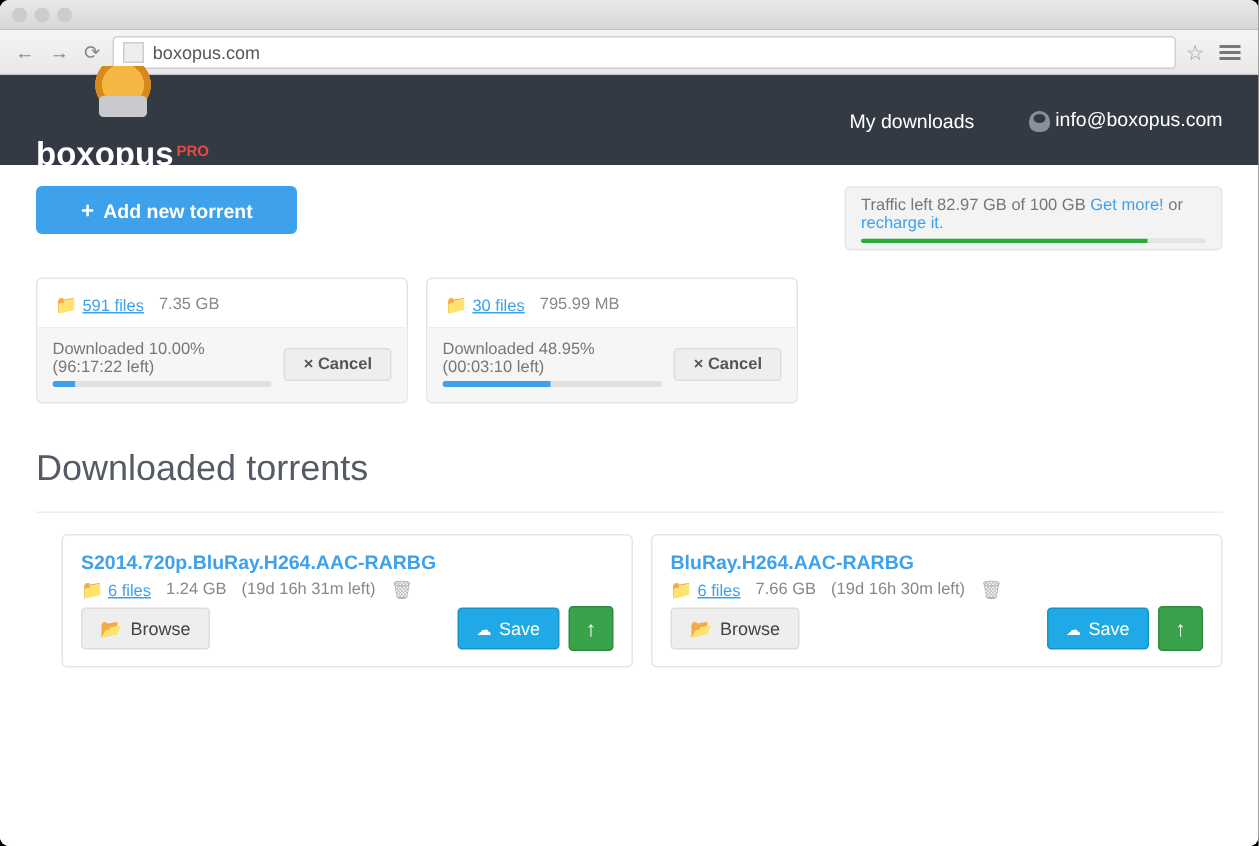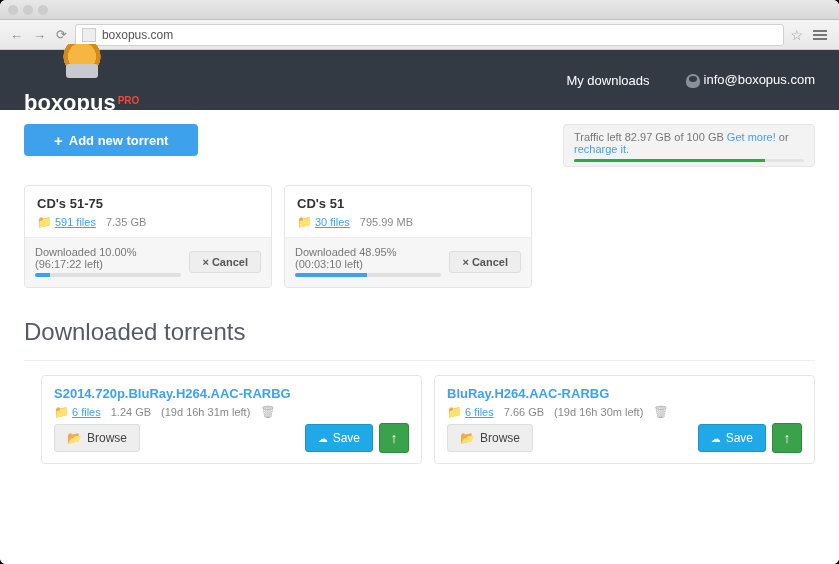--- a/index.html
+++ b/index.html
@@ -106,40 +106,38 @@
         <span>Traffic left 82.97 GB of 100 GB </span><a href="#">Get more!</a><span> or </span><a href="#">recharge it.</a>
         <div class="traffic-bar">
             <div class="traffic-bar-fill"></div>
           </div>
       </div>
     </div>
 
     <div class="cards-row">
       <div class="card">
         <div class="card-head">
-          <div class="card-title">CD's 51-75</div>
           <div class="meta">
             <span><span class="folder-ico">📁</span><a href="#" class="files">591 files</a></span>
             <span>7.35 GB</span>
           </div>
         </div>
         <div class="card-foot">
           <div class="prog-wrap">
             <div class="prog-label">Downloaded 10.00% (96:17:22 left)</div>
             <div class="prog-bar">
                 <div class="prog-fill" style="width:10%"></div>
               </div>
           </div>
           <button class="btn-cancel">× Cancel</button>
         </div>
       </div>
 
       <div class="card">
         <div class="card-head">
-          <div class="card-title">CD's 51</div>
           <div class="meta">
             <span><span class="folder-ico">📁</span><a href="#" class="files">30 files</a></span>
             <span>795.99 MB</span>
           </div>
         </div>
         <div class="card-foot">
           <div class="prog-wrap">
             <div class="prog-label">Downloaded 48.95% (00:03:10 left)</div>
             <div class="prog-bar">
                 <div class="prog-fill" style="width:48.95%"></div>

